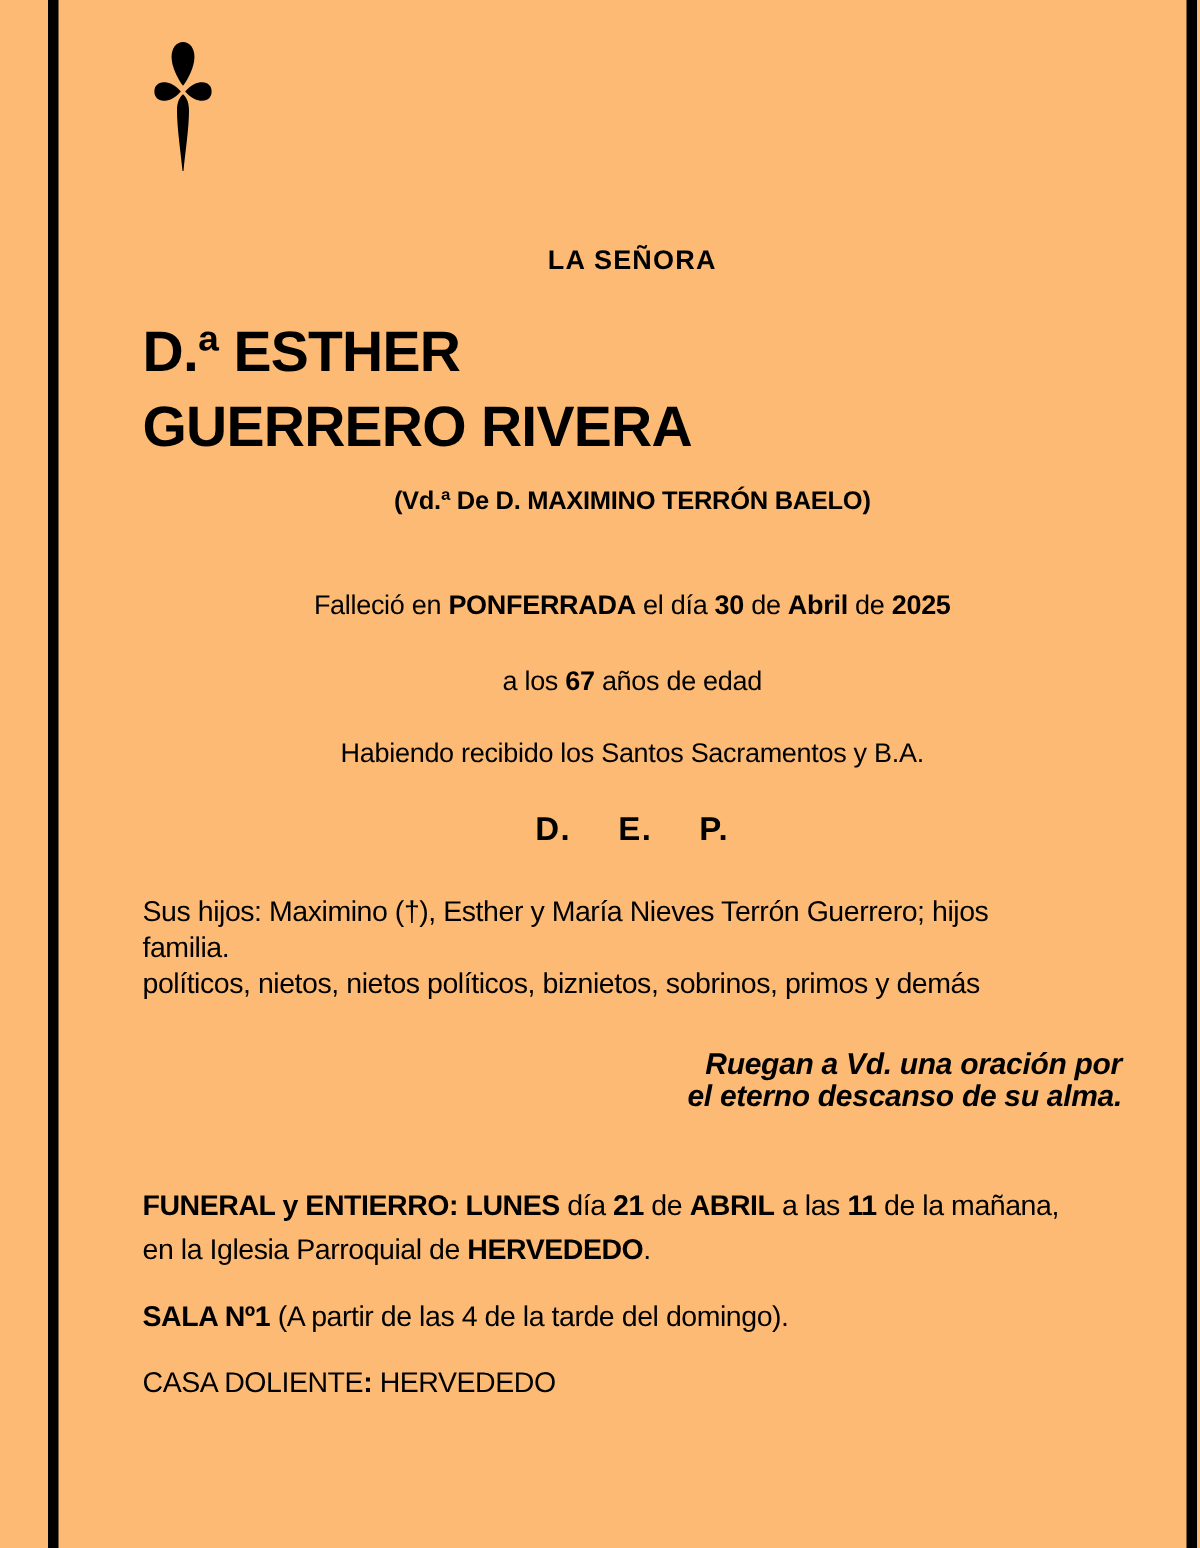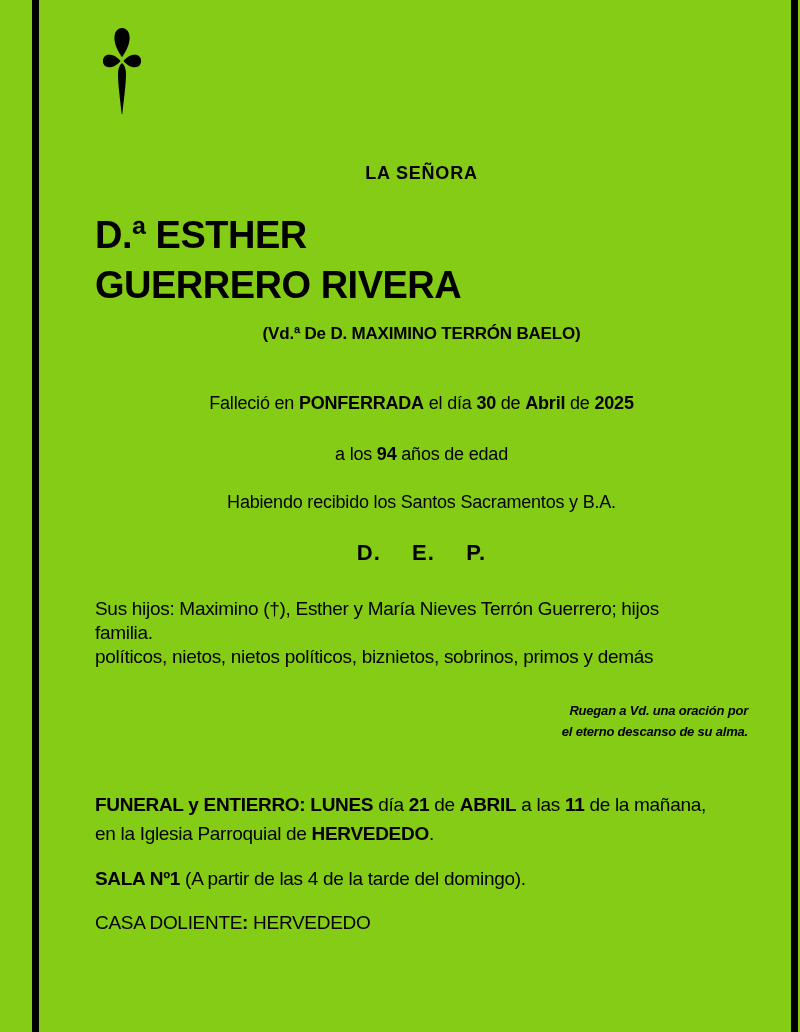--- a/index.html
+++ b/index.html
@@ -3,21 +3,21 @@
 <meta charset="utf-8">
 <title>Esquela</title>
 <style>
   * { box-sizing: border-box; }
   html, body { margin: 0; padding: 0; background: #ffffff; }
   .page {
     position: relative;
     width: 800px;
     height: 1032px;
     margin: 0 auto;
-    background: #84cc16;
+    background: #fdba74;
     color: #000000;
     font-family: "Liberation Sans", sans-serif;
     overflow: hidden;
   }
   .rule {
     position: absolute;
     top: 0;
     bottom: 0;
     width: 7px;
     background: #000000;
@@ -81,21 +81,21 @@
   .family-block { margin-top: 32px; }
   .family-block .fline {
     font-size: 19px;
     line-height: 24px;
     letter-spacing: -0.3px;
     white-space: nowrap;
   }
   .prayer-block {
     margin-top: 31px;
     text-align: right;
-    font-size: 13px;
+    font-size: 20px;
     font-weight: 700;
     font-style: italic;
     line-height: 21px;
     letter-spacing: -0.2px;
   }
   .schedule-line {
     font-size: 19px;
     line-height: 29px;
     letter-spacing: -0.3px;
     white-space: nowrap;
@@ -129,21 +129,21 @@
 
     <div class="deceased-name">
       <div>D.ª ESTHER</div>
       <div>GUERRERO RIVERA</div>
     </div>
 
     <div class="widow-line">(Vd.ª De D. MAXIMINO TERRÓN BAELO)</div>
 
     <div class="cline death-line"><span>Falleció en </span><span class="b">PONFERRADA</span><span> el día </span><span class="b">30</span><span> de </span><span class="b">Abril</span><span> de </span><span class="b">2025</span></div>
 
-    <div class="cline age-line"><span>a los </span><span class="b">94</span><span> años de edad</span></div>
+    <div class="cline age-line"><span>a los </span><span class="b">67</span><span> años de edad</span></div>
 
     <div class="cline sacraments-line">Habiendo recibido los Santos Sacramentos y B.A.</div>
 
     <div class="dep-line">D. E. P.</div>
 
     <div class="family-block">
       <div class="fline">Sus hijos: Maximino (†), Esther y María Nieves Terrón Guerrero; hijos</div>
       <div class="fline">familia.</div>
       <div class="fline">políticos, nietos, nietos políticos, biznietos, sobrinos, primos y demás</div>
     </div>

